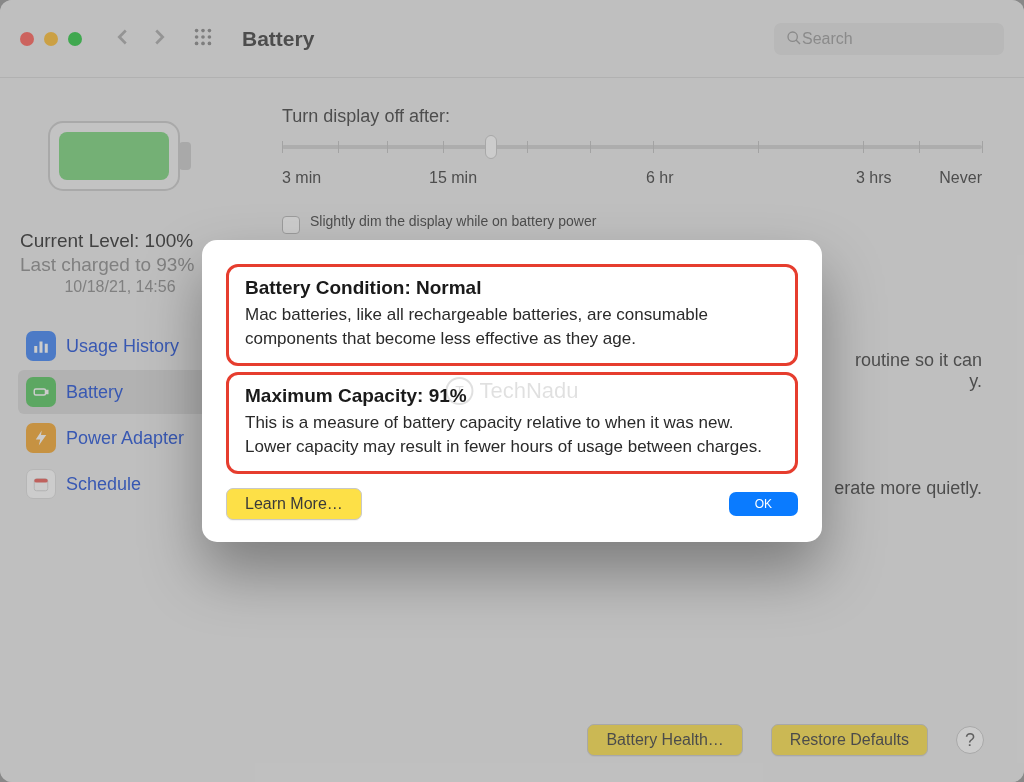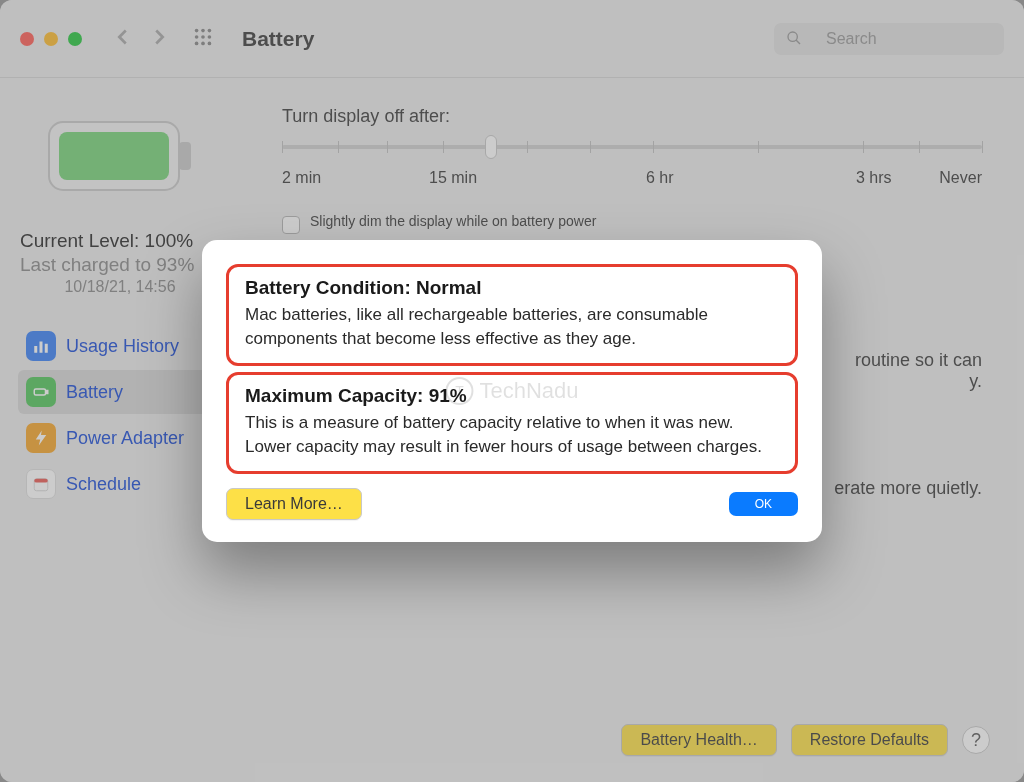--- a/index.html
+++ b/index.html
@@ -35,21 +35,21 @@
 .traffic .green { background: #28c840; }
 .nav { display: flex; gap: 14px; margin-right: 12px; color: #aaa; }
 .nav svg { width: 22px; height: 22px; }
 .grid-icon { color: #888; margin-right: 18px; }
 .grid-icon svg { width: 22px; height: 22px; }
 .title { font-size: 21px; font-weight: 700; color: #3c3c3c; flex: 1; }
 .search {
   background: rgba(0,0,0,0.05);
   border-radius: 7px;
   padding: 7px 12px;
-  display: flex; align-items: flex-start; gap: 24px;
+  display: flex; align-items: flex-start; gap: 0;
   width: 230px;
   color: #9a9a9a;
   font-size: 16px;
 }
 .content { flex: 1; display: flex; position: relative; }
 .sidebar { width: 240px; padding: 28px 18px; }
 .battery-big { width: 150px; height: 80px; margin: 10px auto 34px; position: relative; }
 .battery-big svg { width: 100%; height: 100%; }
 .stat { text-align: left; color: #3a3a3a; padding: 0 2px; }
 .stat .line1 { font-size: 19px; font-weight: 400; color: #2a2a2a; margin-bottom: 2px; }
@@ -89,22 +89,22 @@
 }
 .slider-labels { display: flex; font-size: 16px; color: #3c3c3c; position: relative; height: 20px; margin-bottom: 24px; }
 .slider-labels span { position: absolute; }
 .checkbox-row { display: flex; align-items: flex-start; gap: 10px; margin-bottom: 18px; }
 .checkbox-row .box {
   width: 18px; height: 18px; border: 1px solid #b6b6b6; border-radius: 4px;
   background: #fff; flex-shrink: 0; margin-top: 3px;
 }
 .checkbox-row .txt { font-size: 14px; color: #3c3c3c; }
 .bottom-buttons {
-  position: absolute; bottom: 26px; right: 34px;
-  display: flex; gap: 14px; align-items: center;
+  position: absolute; bottom: 26px; right: 40px;
+  display: flex; gap: 28px; align-items: center;
 }
 .mac-button {
   background: #fde047; border: 1px solid #c8c8c8; border-radius: 7px;
   padding: 6px 18px; font-size: 16px; color: #3a3a3a;
   box-shadow: 0 1px 1px rgba(0,0,0,0.05);
 }
 .help-circle {
   width: 28px; height: 28px; background: #fff; border-radius: 50%;
   border: 1px solid #c8c8c8; display: flex; align-items: center; justify-content: center;
   color: #5a5a5a; font-size: 18px;
@@ -246,21 +246,21 @@
         <span class="tick" style="left:35%"></span>
         <span class="tick" style="left:44%"></span>
         <span class="tick" style="left:53%"></span>
         <span class="tick" style="left:68%"></span>
         <span class="tick" style="left:83%"></span>
         <span class="tick" style="left:91%"></span>
         <span class="tick" style="left:100%"></span>
         <span class="slider-thumb" style="left:29%"></span>
       </div>
       <div class="slider-labels">
-        <span style="left:0">2 min</span>
+        <span style="left:0">3 min</span>
         <span style="left:21%">15 min</span>
         <span style="left:52%">6 hr</span>
         <span style="left:82%">3 hrs</span>
         <span style="right:0">Never</span>
       </div>
       <div class="checkbox-row">
         <span class="box"></span>
         <span class="txt">Slightly dim the display while on battery power</span>
       </div>
       <div style="position:absolute; right:42px; top:272px; font-size:18px; color:#3c3c3c; text-align:left;">

